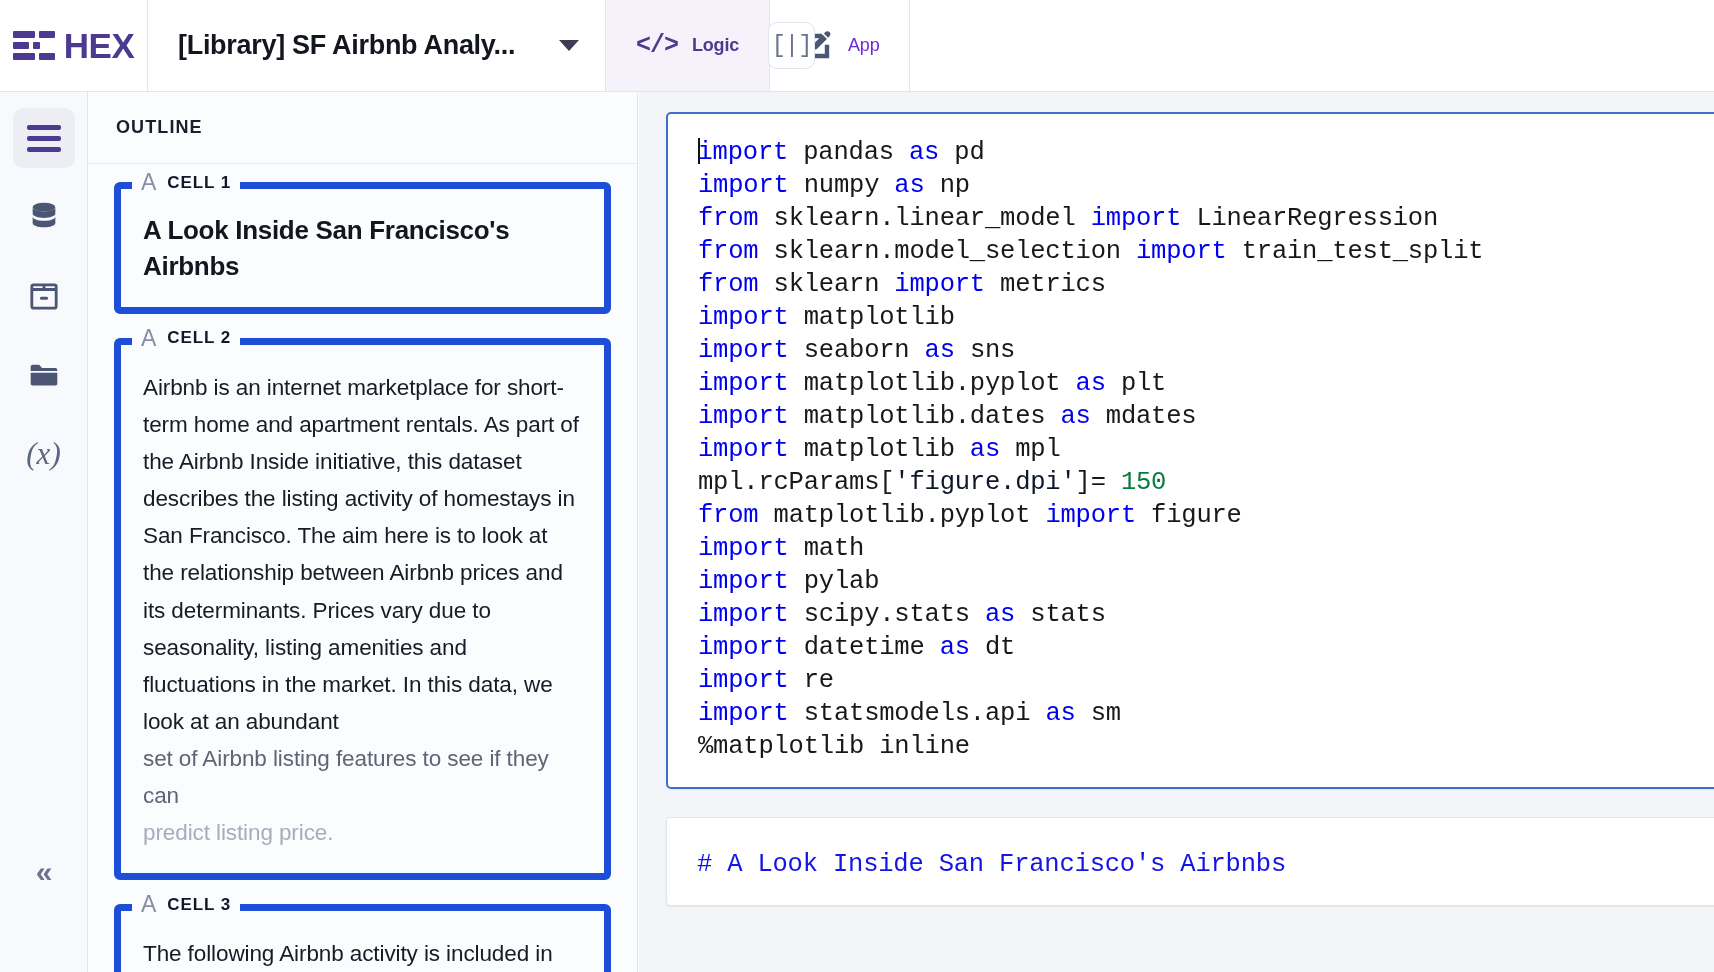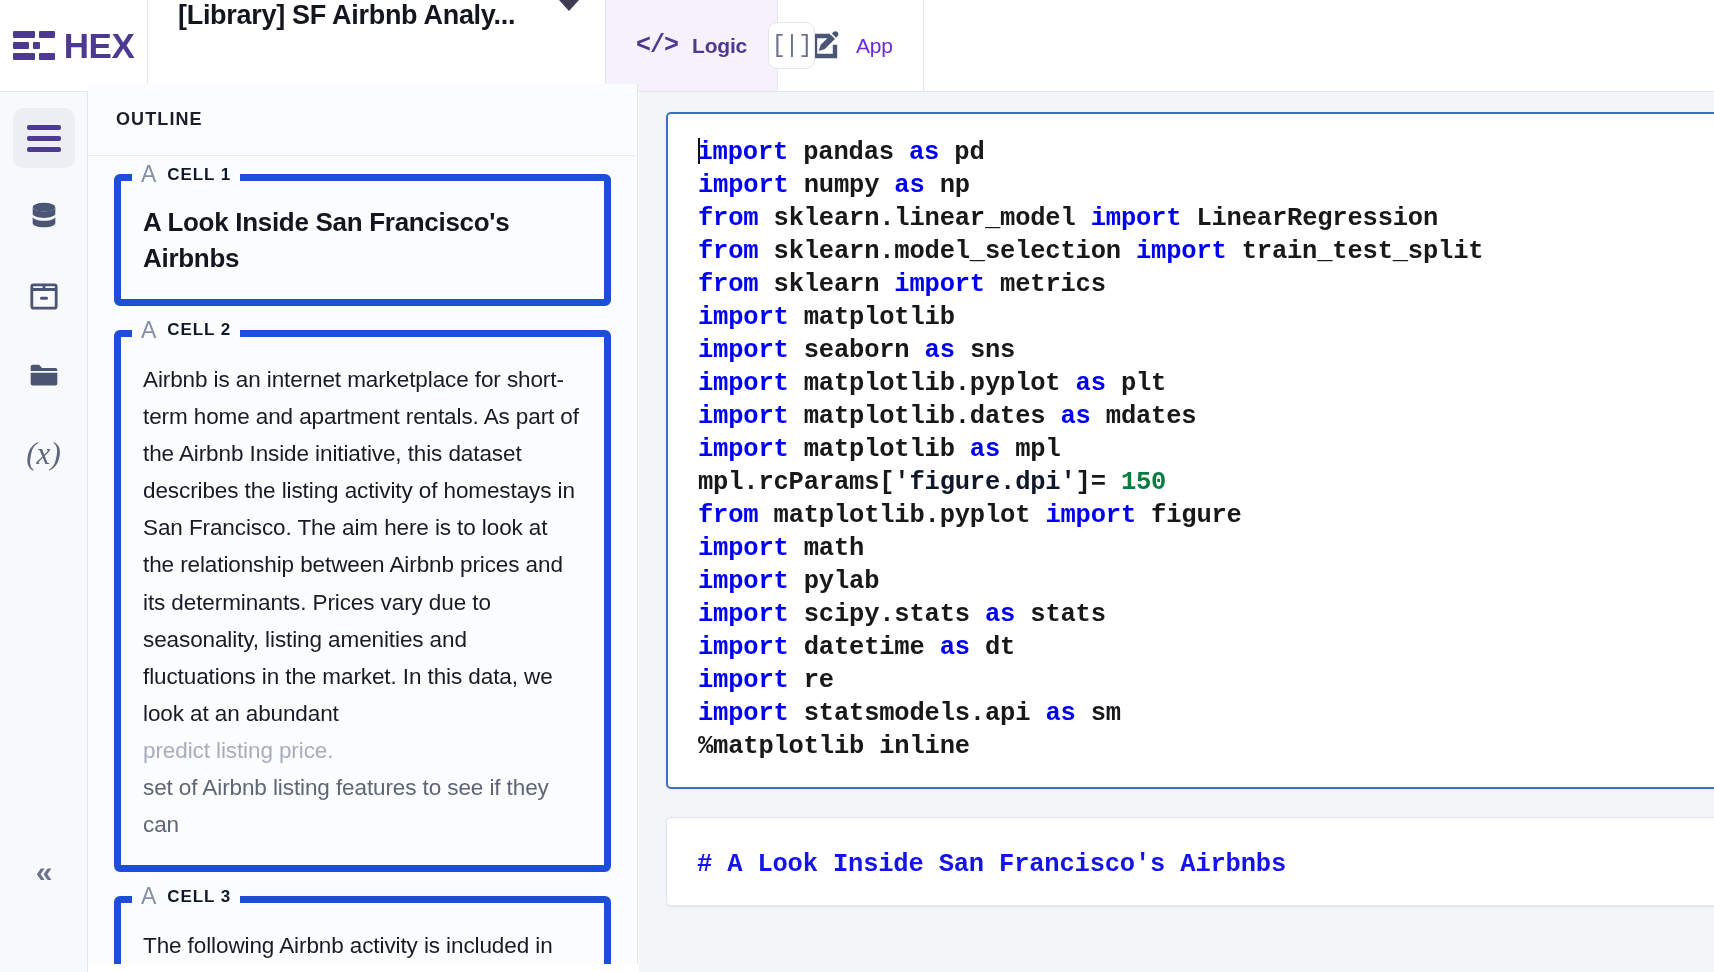--- a/index.html
+++ b/index.html
@@ -33,21 +33,21 @@
   .hex-mark .b-dot  { width: 7px; }
   .hex-word {
     font-size: 35px; font-weight: 700; color: #4b3a90;
     letter-spacing: -0.5px;
     font-family: "Liberation Sans", sans-serif;
     line-height: 1;
   }
 
   .title-zone {
     width: 458px; height: 91px;
-    display: flex; gap: 16px;
+    display: flex; align-items: center; gap: 16px;
     padding: 0 26px 0 30px;
     border-right: 1px solid #e3e5ec;
   }
   .project-title {
     font-size: 27px; font-weight: 700; color: #14161f;
     white-space: nowrap; overflow: hidden;
     letter-spacing: -0.3px;
     flex: 1;
   }
   .caret-down {
@@ -58,21 +58,21 @@
   }
 
   .tabs { display: flex; align-items: stretch; }
   .tab {
     display: flex; align-items: center; gap: 14px;
     padding: 0 30px; height: 91px;
     border-right: 1px solid #e3e5ec;
     cursor: pointer;
   }
   .tab.active { background: #f6f2fb; }
-  .tab-label { font-size: 21px; font-weight: 600; letter-spacing: -0.2px; }
+  .tab-label { font-size: 18px; font-weight: 600; letter-spacing: -0.2px; }
   .tab.active .tab-label { color: #4b3a90; }
   .tab.inactive .tab-label { color: #6d28d9; font-weight: 400; }
   .code-glyph {
     font-family: "Liberation Mono", monospace;
     font-size: 25px; font-weight: 700; color: #4b3a90;
     letter-spacing: -1px;
   }
   .app-icon { width: 34px; height: 34px; flex: none; }
 
   .split-toggle {
@@ -113,21 +113,21 @@
   .collapse-btn {
     position: absolute; left: 24px; top: 760px;
     width: 40px; height: 40px;
     display: flex; align-items: center; justify-content: center;
     color: #6b7390; font-size: 30px; font-weight: 700;
     cursor: pointer; font-family: "Liberation Sans", sans-serif;
   }
 
   
   .outline {
-    position: absolute; top: 84px; left: 88px;
+    position: absolute; top: 92px; left: 88px;
     width: 550px; height: 880px;
     background: #fbfcfd;
     border-right: 1px solid #e3e5ec;
     overflow: hidden;
   }
   .outline-header {
     height: 72px; display: flex; align-items: center;
     padding-left: 28px;
     border-bottom: 1px solid #e8eaf0;
   }
@@ -168,21 +168,20 @@
   .faded-b { color: #a7adbb; }
   .clip-3 { max-height: 60px; overflow: hidden; }
 
   
   .codepane {
     position: absolute; top: 92px; left: 639px;
     width: 1075px; height: 880px;
     background: #f4f5f8;
     overflow: hidden;
     padding: 20px 0 0 27px;
-    font-weight: bold;
   }
   .code-cell {
     background: #ffffff;
     border: 2px solid #3f6fc4;
     border-radius: 5px;
     width: 1120px;
     padding: 22px 0 24px 30px;
     box-shadow: 0 1px 2px rgba(20,30,60,0.07);
     margin-bottom: 28px;
   }
@@ -318,22 +317,22 @@
       </div>
     </div>
 
     <div class="cell-group">
       <div class="cell-legend">
         <span class="cell-type-ico">A</span>
         <span class="cell-num">CELL 2</span>
       </div>
       <div class="cell-box">
         <div class="cell-text">Airbnb is an internet marketplace for short-term home and apartment rentals. As part of the Airbnb Inside initiative, this dataset describes the listing activity of homestays in San Francisco. The aim here is to look at the relationship between Airbnb prices and its determinants. Prices vary due to seasonality, listing amenities and fluctuations in the market. In this data, we look at an abundant</div>
+        <div class="cell-text faded-a">set of Airbnb listing features to see if they can</div>
         <div class="cell-text faded-b">predict listing price.</div>
-        <div class="cell-text faded-a">set of Airbnb listing features to see if they can</div>
       </div>
     </div>
 
     <div class="cell-group">
       <div class="cell-legend">
         <span class="cell-type-ico">A</span>
         <span class="cell-num">CELL 3</span>
       </div>
       <div class="cell-box">
         <div class="cell-text clip-3">The following Airbnb activity is included in this</div>

